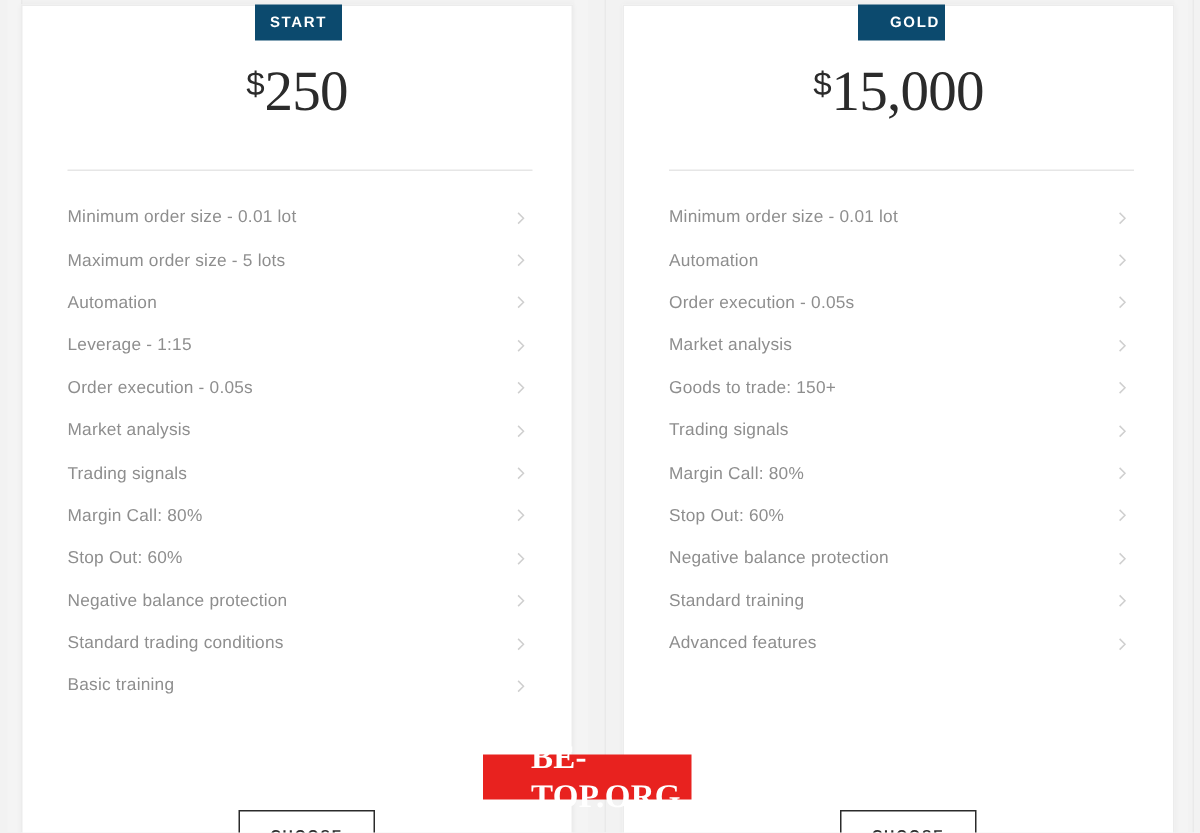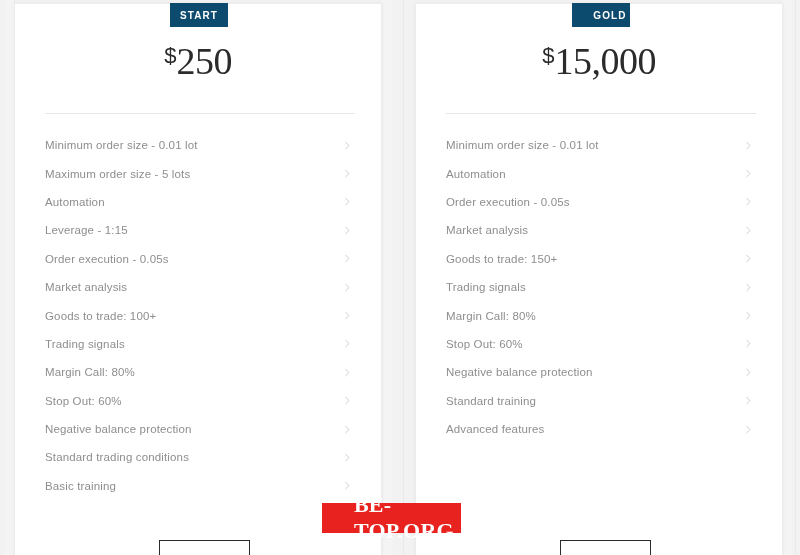--- a/index.html
+++ b/index.html
@@ -253,28 +253,20 @@
     </div>
     <div class="feature-row">
       <span class="feature-label">Market analysis</span>
       <span class="chev">
           <svg width="9" height="9" viewBox="0 0 9 9">
             <path d="M2.4 0.9 L6 4.5 L2.4 8.1" fill="none" stroke="currentColor" stroke-width="1"></path>
           </svg>
         </span>
     </div>
     <div class="feature-row">
-      <span class="feature-label">Goods to trade: 100+</span>
-      <span class="chev">
-          <svg width="9" height="9" viewBox="0 0 9 9">
-            <path d="M2.4 0.9 L6 4.5 L2.4 8.1" fill="none" stroke="currentColor" stroke-width="1"></path>
-          </svg>
-        </span>
-    </div>
-    <div class="feature-row">
       <span class="feature-label">Trading signals</span>
       <span class="chev">
           <svg width="9" height="9" viewBox="0 0 9 9">
             <path d="M2.4 0.9 L6 4.5 L2.4 8.1" fill="none" stroke="currentColor" stroke-width="1"></path>
           </svg>
         </span>
     </div>
     <div class="feature-row">
       <span class="feature-label">Margin Call: 80%</span>
       <span class="chev">

